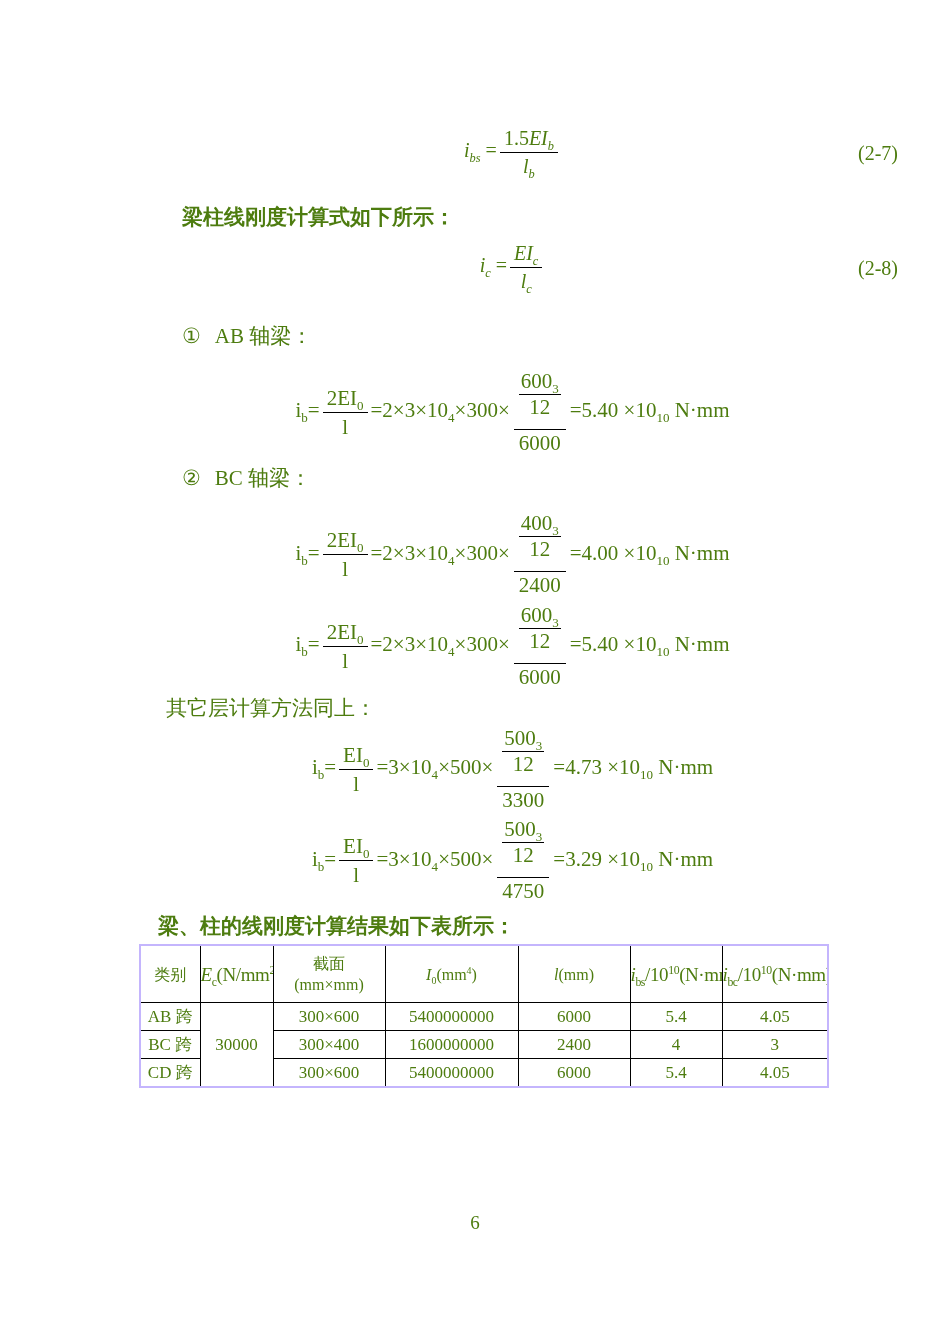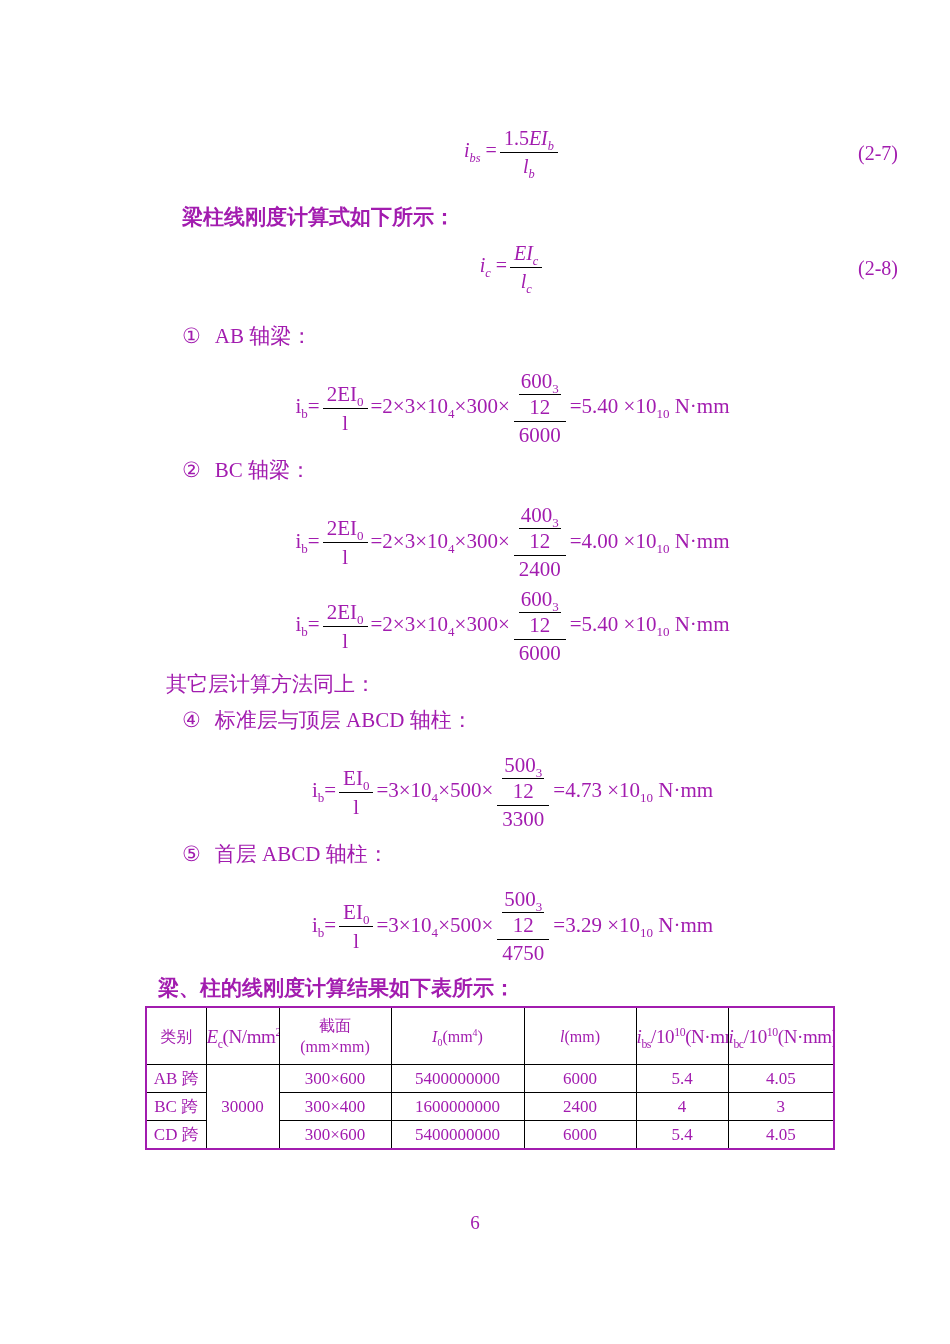--- a/index.html
+++ b/index.html
@@ -1,20 +1,20 @@
 <!DOCTYPE html>
 <html><head>
 <meta charset="utf-8">
 <style>
   html,body { margin:0; padding:0; background:#ffffff; }
   .page {
     position:relative;
     width:950px; height:1344px;
     background:#ffffff;
-    color:#a21caf;
+    color:#4d7c0f;
     font-family:"Liberation Serif","DejaVu Serif",serif;
     overflow:hidden;
   }
   .content { margin-left:130px; margin-right:55px; padding-top:127px; }
 
   
   .eq-row { position:relative; text-align:center; }
   .disp { font-size:20px; }
   .disp .it, .disp sub.it { font-style:italic; }
   .eq-label {
@@ -30,21 +30,21 @@
   }
   .frac .num { border-bottom:1.5px solid #000; padding:0 4px 2px; }
   .frac .den { padding-top:2px; }
 
   
   .calc { font-size:21px; margin-top:6px; }
   .nfrac {
     display:inline-flex; flex-direction:column; align-items:center;
     vertical-align:middle; line-height:1.1; margin:0 4px; text-align:center;
   }
-  .nfrac .ntop { display:flex; justify-content:center; border-bottom:1.5px solid #000; padding:0 5px 2px; }
+  .nfrac .ntop { display:flex; justify-content:center; border-bottom:1.5px solid #000; padding:0 5px 10px; }
   .ifrac { display:inline-flex; flex-direction:column; align-items:center; }
   .ifrac .inum { border-bottom:1.5px solid #000; padding:0 2px 1px; }
   .ifrac .iden { padding-top:1px; }
   .nfrac .nden { padding-top:2px; }
 
   
   .para { font-size:21px; line-height:26px; margin:0; }
   .p-intro   { margin-top:26px; margin-left:52px;font-weight:bold; }
   .p-same    { margin-top:6px;  margin-left:36px; }
   .p-results { margin-top:10px; margin-left:28px;font-weight:bold; }
@@ -55,23 +55,23 @@
   #f28 { margin-top:12px; }
   #calc0 { margin-top:8px; }
 
   
   .tbl-caption {
     margin-top:8px; text-align:center;
     font-family:"Liberation Sans","DejaVu Sans",sans-serif;
     font-weight:bold; font-size:16px;
   }
   table.data {
-    margin-top:5px; margin-left:15px;
+    margin-top:5px; margin-left:9px;
     border-collapse:collapse; table-layout:fixed; width:688px;
-    border:2px solid #a21caf;
+    border:2px solid #c4b5fd;
   }
   table.data th, table.data td {
     border:1.5px solid #000; text-align:center; font-weight:normal;
     padding:0; overflow:hidden;
   }
   table.data thead th { height:56px; font-size:16px; line-height:1.35; }
   table.data thead th.tight { font-size:19px; letter-spacing:-0.4px; }
   table.data tbody td { height:27px; font-size:17px; }
   .hit { font-style:italic; }
 
@@ -141,35 +141,33 @@
             <span class="ifrac">
               <span class="inum"><span>600</span><sub>3</sub></span>
               <span class="iden">12</span>
             </span>
           </span>
           <span class="nden">6000</span>
         </span><span><span>=5.40 ×10</span><sub>10</sub><span> N·mm</span></span></div>
 
     <p class="para p-same">其它层计算方法同上：</p>
 
-    <p id="item3" class="item"><span class="marker">④</span><span>标准层与顶层 ABCD 轴柱：</span></p>
     <div id="calc3" class="eq-row calc"><span><span>i</span><sub>b</sub><span>=</span></span><span class="frac">
           <span class="num"><span>EI</span><sub>0</sub></span>
           <span class="den">l</span>
         </span><span><span>=3×10</span><sub>4</sub><span>×500×</span></span><span class="nfrac">
           <span class="ntop">
             <span class="ifrac">
               <span class="inum"><span>500</span><sub>3</sub></span>
               <span class="iden">12</span>
             </span>
           </span>
           <span class="nden">3300</span>
         </span><span><span>=4.73 ×10</span><sub>10</sub><span> N·mm</span></span></div>
 
-    <p id="item4" class="item"><span class="marker">⑤</span><span>首层 ABCD 轴柱：</span></p>
     <div id="calc4" class="eq-row calc"><span><span>i</span><sub>b</sub><span>=</span></span><span class="frac">
           <span class="num"><span>EI</span><sub>0</sub></span>
           <span class="den">l</span>
         </span><span><span>=3×10</span><sub>4</sub><span>×500×</span></span><span class="nfrac">
           <span class="ntop">
             <span class="ifrac">
               <span class="inum"><span>500</span><sub>3</sub></span>
               <span class="iden">12</span>
             </span>
           </span>

